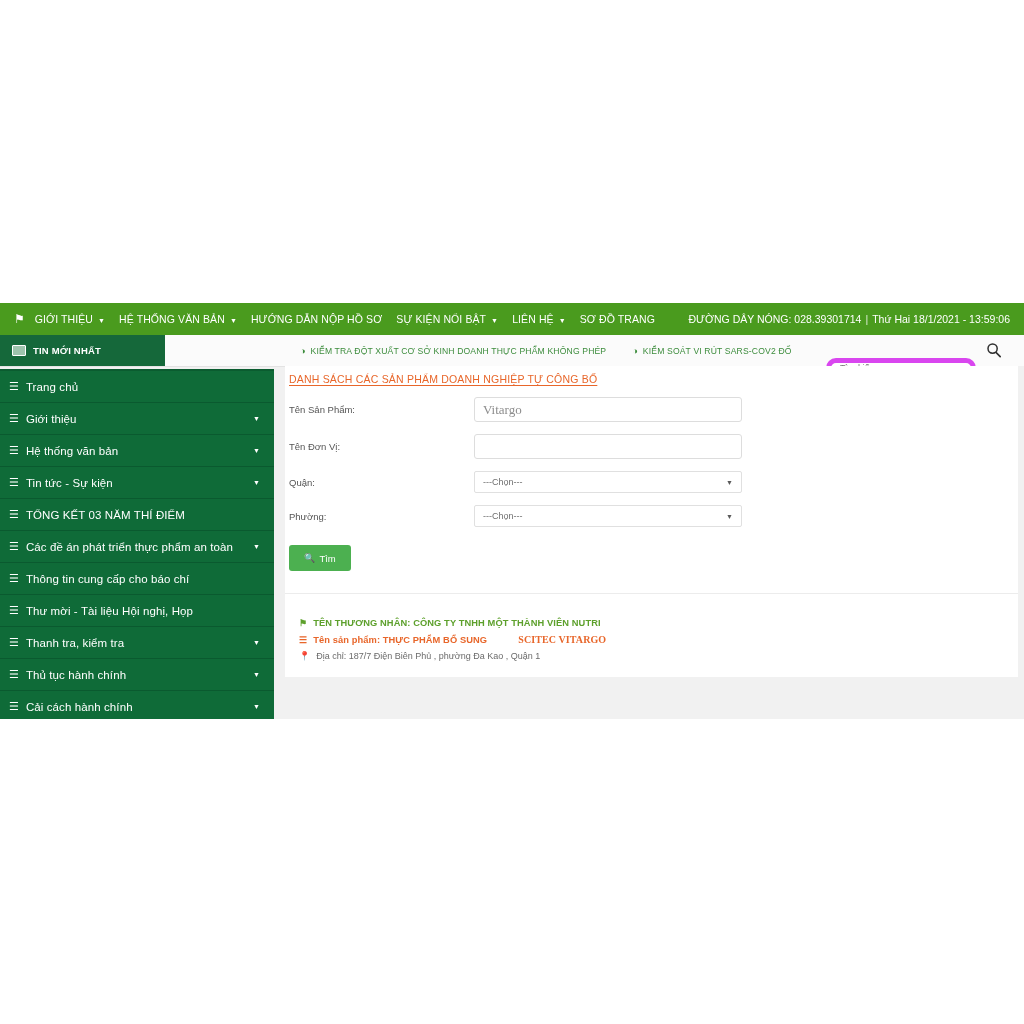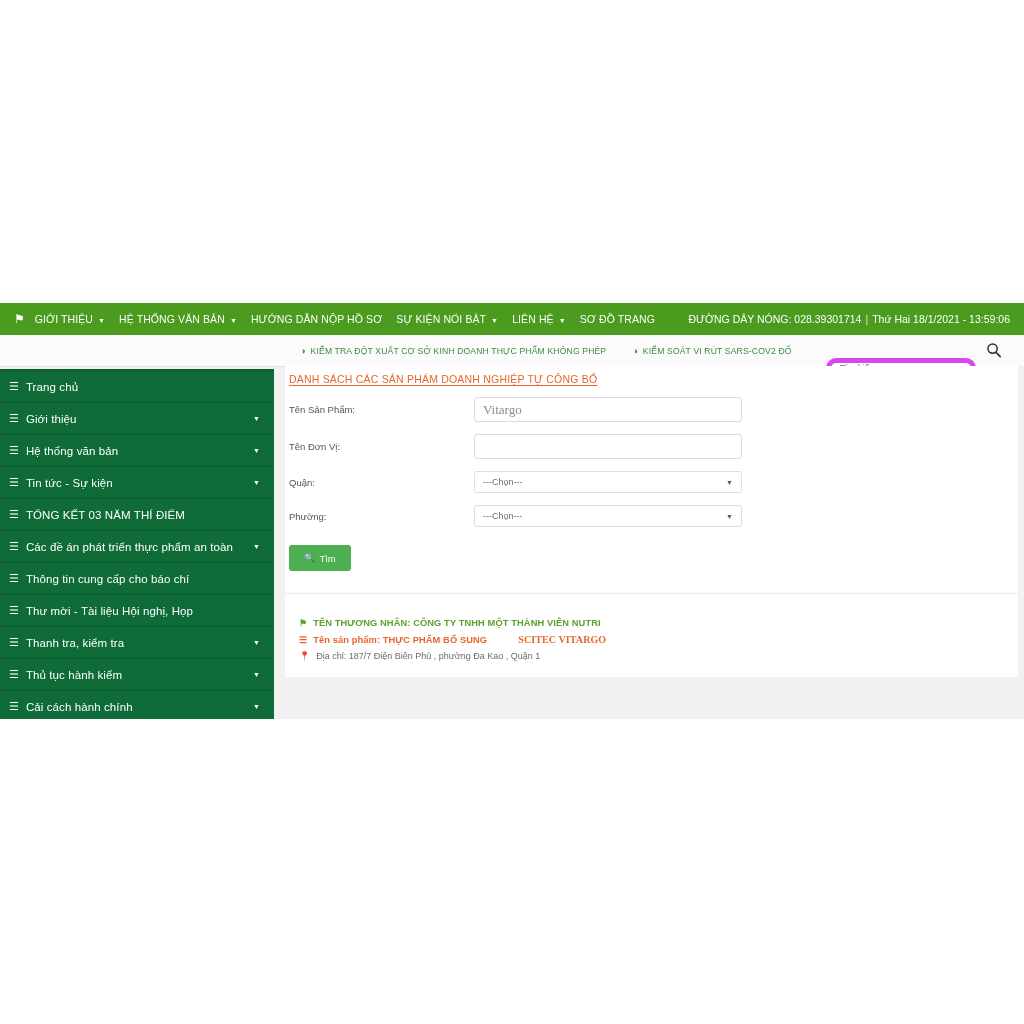--- a/index.html
+++ b/index.html
@@ -372,20 +372,24 @@
       </span>
 
       <span class="hotline">
         <span>ĐƯỜNG DÂY NÓNG: 028.39301714</span>
         <span class="sep">|</span>
         <span class="dt">Thứ Hai 18/1/2021 - 13:59:06</span>
       </span>
     </div>
 
     <div class="subbar">
+      <div class="latest-tab">
+        <span class="tv-icon"></span>
+        <span class="lbl">TIN MỚI NHẤT</span>
+      </div>
 
       <div class="ticker">
         <span class="t-item">
           <span class="bullet">◑</span>
           <span>KIỂM TRA ĐỘT XUẤT CƠ SỞ KINH DOANH THỰC PHẨM KHÔNG PHÉP</span>
         </span>
         <span class="t-item">
           <span class="bullet">◑</span>
           <span>KIỂM SOÁT VI RÚT SARS-COV2 ĐỐ</span>
         </span>
@@ -438,21 +442,21 @@
         <span class="list-icon">☰</span>
         <span class="s-lbl">Thư mời - Tài liệu Hội nghị, Họp</span>
       </div>
       <div class="side-item">
         <span class="list-icon">☰</span>
         <span class="s-lbl">Thanh tra, kiểm tra</span>
         <span class="s-caret">▼</span>
       </div>
       <div class="side-item">
         <span class="list-icon">☰</span>
-        <span class="s-lbl">Thủ tục hành kiểm</span>
+        <span class="s-lbl">Thủ tục hành chính</span>
         <span class="s-caret">▼</span>
       </div>
       <div class="side-item">
         <span class="list-icon">☰</span>
         <span class="s-lbl">Cải cách hành chính</span>
         <span class="s-caret">▼</span>
       </div>
     </div>
 
     <div class="main">

